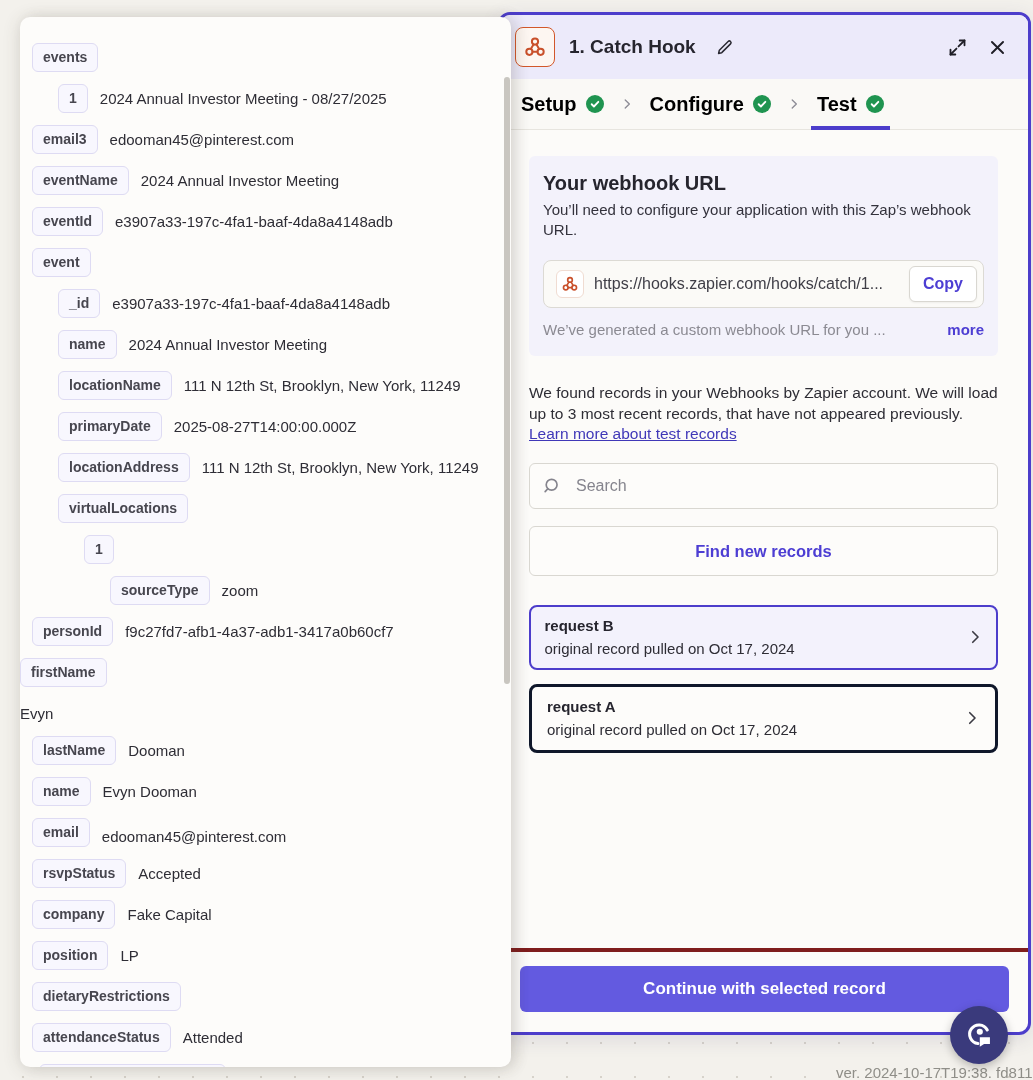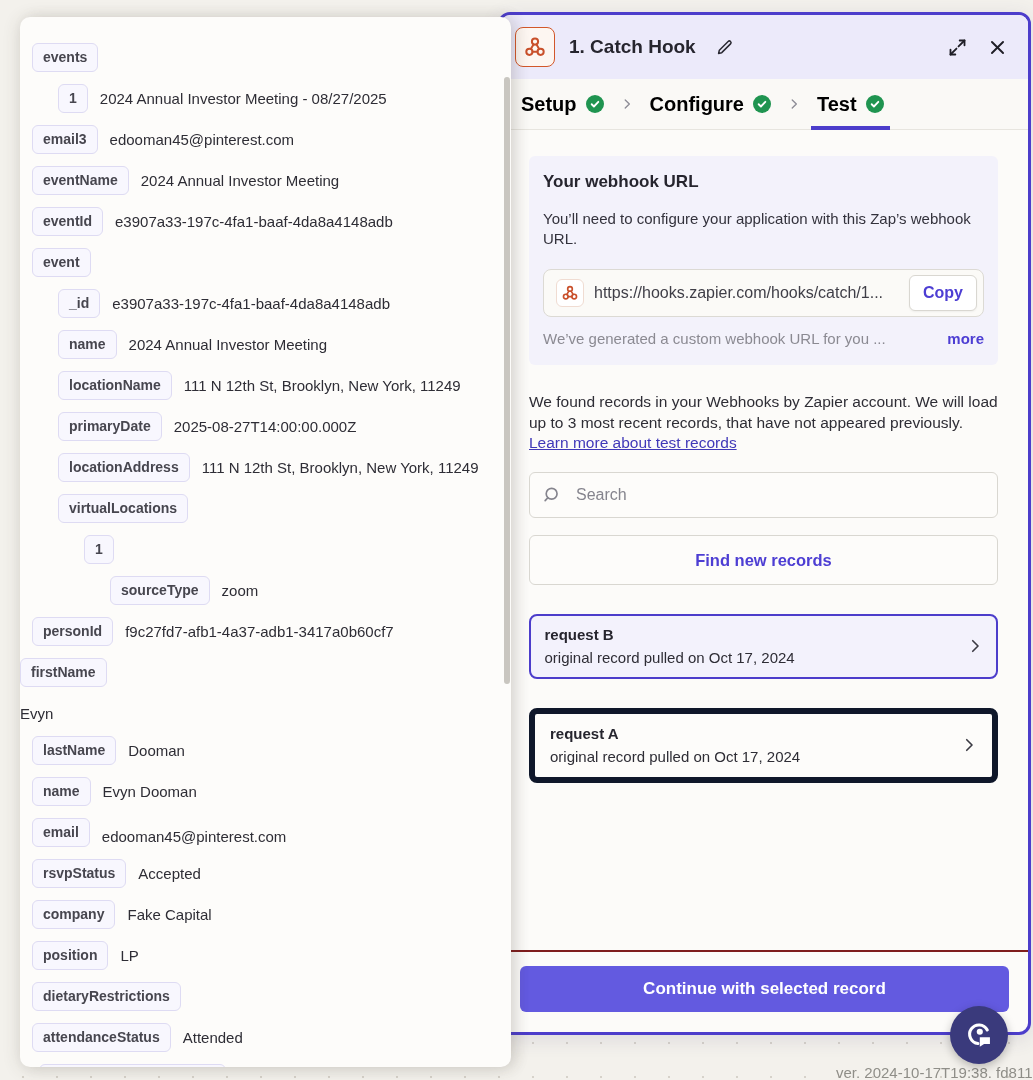--- a/index.html
+++ b/index.html
@@ -63,21 +63,21 @@
   .tab-underline{position:absolute;left:0;right:0;bottom:-1px;height:4px;background:var(--accent);display:none;}
   .tab.active .tab-underline{display:block;}
   .check{
     width:18px;height:18px;border-radius:50%;background:var(--green);color:#fff;
     display:flex;align-items:center;justify-content:center;flex-shrink:0;
   }
   .tab-sep{color:#8F8E98;display:flex;align-items:center;}
   
   .dlg-body{flex:1;padding:26px 30px 0 28px;overflow:hidden;}
   .hook-box{background:#F3F2FB;border-radius:6px;padding:16px 14px 18px;}
-  .hook-title{font-size:17px;font-weight:700;color:#26252E;margin-bottom:17px;}
+  .hook-title{font-size:20px;font-weight:700;color:#26252E;margin-bottom:5px;}
   .hook-desc{font-size:15px;line-height:20px;color:#33323C;margin-bottom:20px;}
   .url-row{
     background:#FBFAF7;border:1px solid #DCDAD4;border-radius:8px;height:46px;
     display:flex;align-items:center;padding:0 6px 0 12px;gap:10px;
   }
   .mini-icon{width:26px;height:26px;border-radius:6px;background:#fff;border:1px solid #F0DCD2;
     display:flex;align-items:center;justify-content:center;flex-shrink:0;}
   .url-text{font-size:16px;color:#3F3E47;white-space:nowrap;overflow:hidden;flex:1;}
   .copy-btn{
     background:#fff;border:1px solid #D9D7D1;border-radius:6px;height:36px;padding:0 13px;
@@ -97,31 +97,31 @@
     border:none;outline:none;background:transparent;font-size:16px;flex:1;
     font-family:inherit;color:#2E2D35;
   }
   .search-box input::placeholder{color:#85848D;}
   .find-btn{
     margin-top:17px;width:100%;height:50px;background:#FDFCFA;border:1px solid #D9D7D1;
     border-radius:6px;font-size:16.5px;font-weight:700;color:#4D3ED3;cursor:pointer;
     font-family:inherit;
   }
   .record-card{
-    margin-top:29px;border:6px solid #0f172a;background:#FDFCFA;border-radius:8px;
+    margin-top:14px;border:3px solid #0f172a;background:#FDFCFA;border-radius:8px;
     padding:11px 14px 12px 15px;display:flex;align-items:center;cursor:pointer;
   }
   .record-card.first{margin-top:29px;}
   .record-card.selected{border:2.5px solid var(--accent);background:#F3F2FC;padding:10px 12.5px 10.5px 13.5px;}
   .rec-text{flex:1;}
   .rec-title{font-size:15px;font-weight:700;color:#26252E;margin-bottom:6px;}
   .rec-sub{font-size:15px;color:#2E2D35;}
   .rec-chevron{color:#3B3A43;display:flex;align-items:center;}
   
-  .dlg-footer{flex:0 0 auto;border-top:2px solid #7f1d1d;padding:14px 19px 20px;}
+  .dlg-footer{flex:0 0 auto;border-top:4px solid #7f1d1d;padding:14px 19px 20px;}
   .continue-btn{
     width:100%;height:46px;background:var(--btn);border:none;border-radius:6px;
     color:#fff;font-size:17px;font-weight:700;cursor:pointer;font-family:inherit;
   }
   
   .chat-fab{
     position:absolute;left:950px;top:1006px;width:58px;height:58px;border-radius:50%;
     background:var(--navy);z-index:4;display:flex;align-items:center;justify-content:center;
     box-shadow:0 3px 10px rgba(0,0,0,.25);cursor:pointer;
   }

